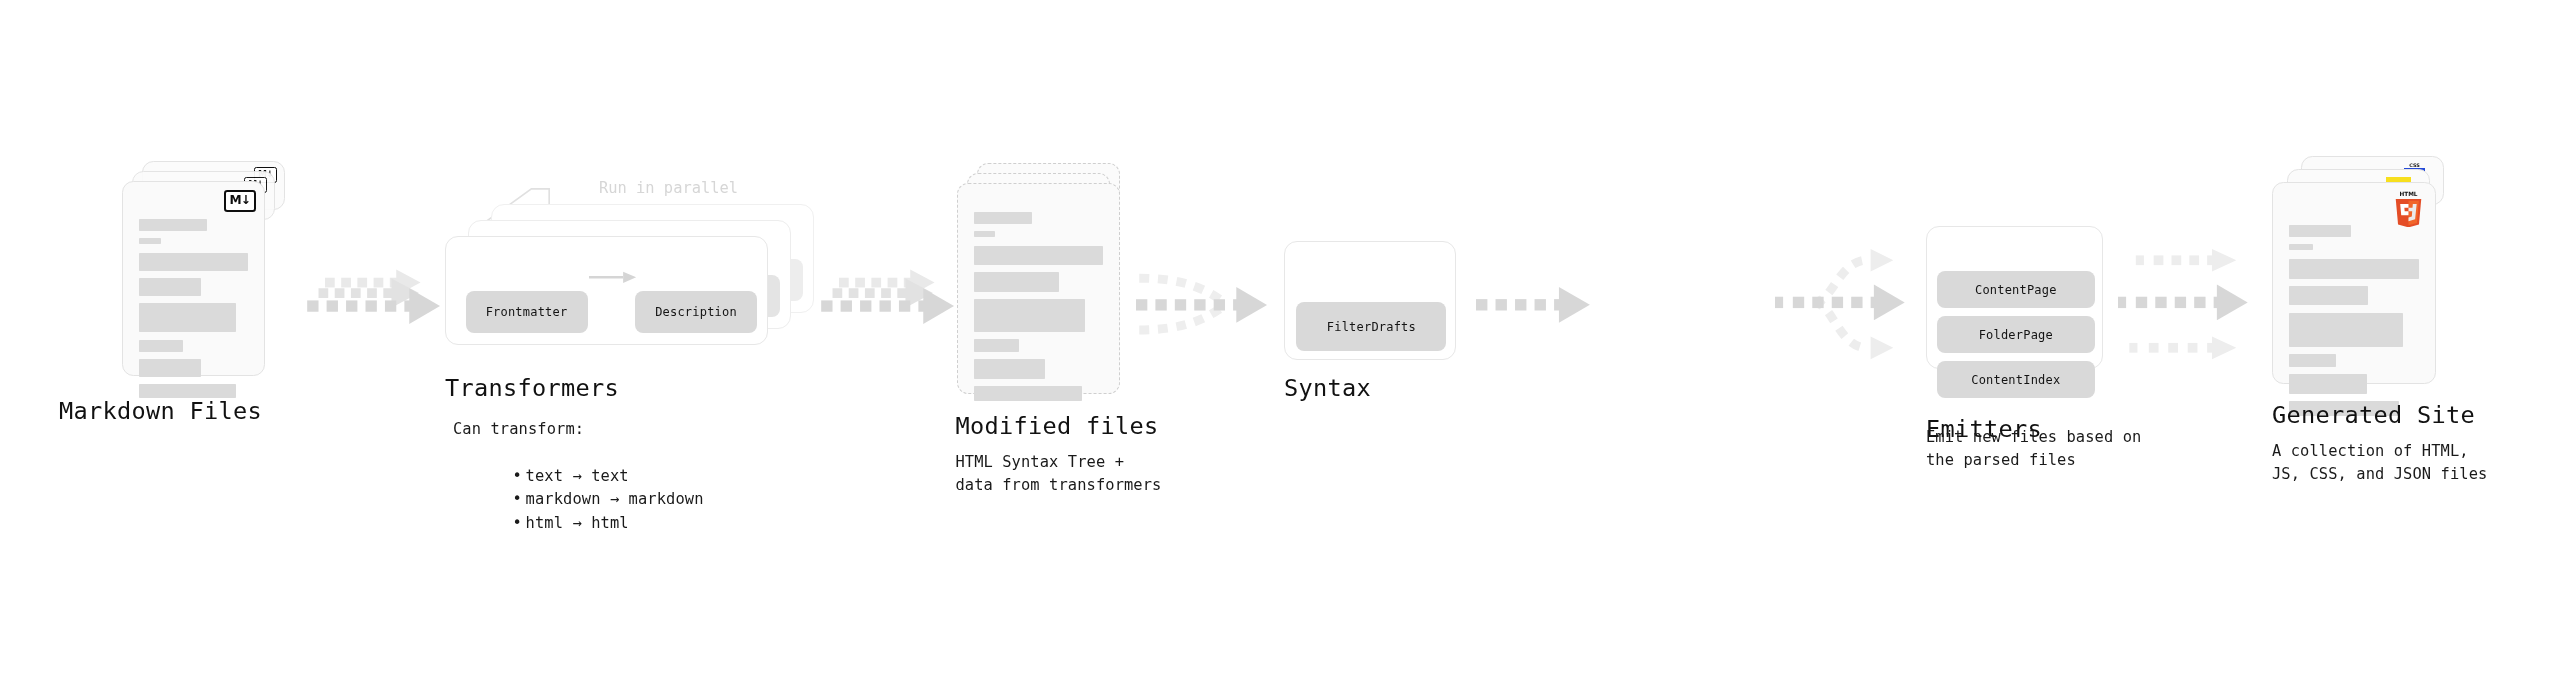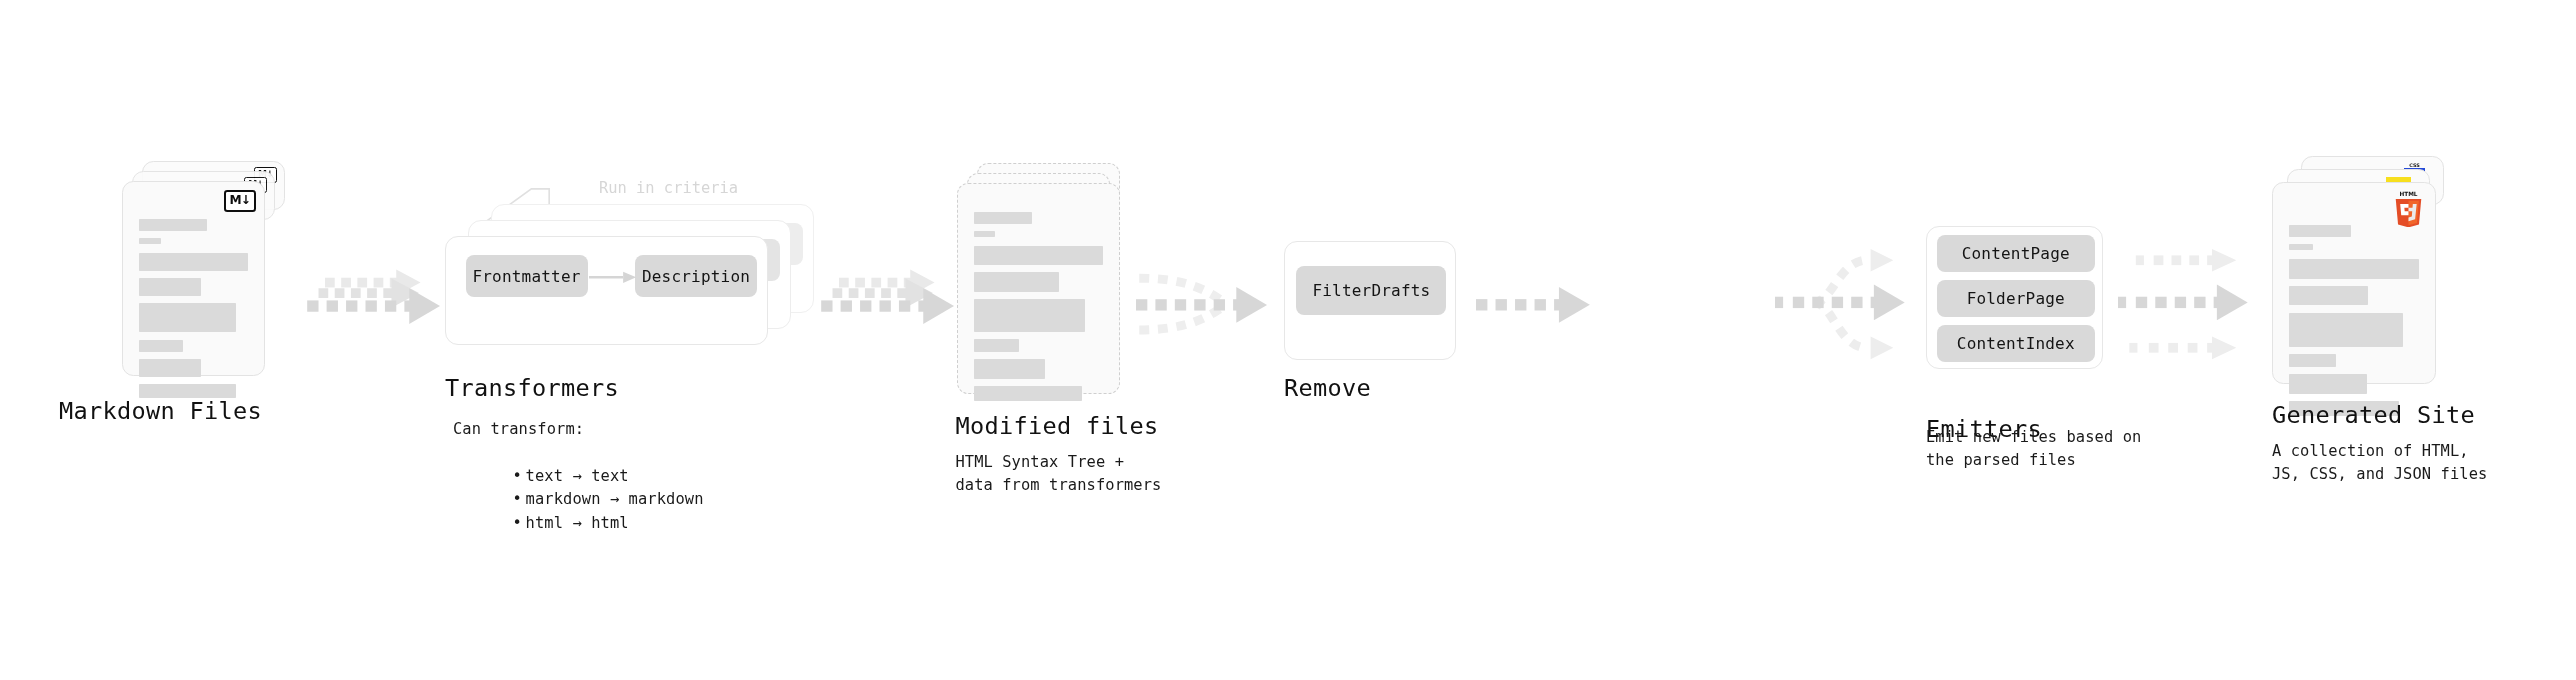--- a/index.html
+++ b/index.html
@@ -92,24 +92,25 @@
     border: 1.6px solid #e7e7e7;
     border-radius: 13px;
   }
   .chip {
     box-sizing: border-box;
     background: #d9d9d9;
     border-radius: 8.1px;
     display: flex;
     align-items: center;
     justify-content: center;
-    font-size: 16px;
+    font-size: 12px;
     color: #141414;
     letter-spacing: 0.2px;
     white-space: nowrap;
+    margin-top: 36px;
   }
   .chip.ghost1 { background: #e4e4e4; }
   .chip.ghost2 { background: #ededed; }
 
   
   .title {
     position: absolute;
     font-size: 23.6px;
     color: #111111;
     white-space: nowrap;
@@ -197,21 +198,21 @@
         <rect x="120" y="40" width="10" height="14"></rect>
       <polygon points="126,25 126,69 164,47"></polygon>
     </g>
   </svg>
 
   <div class="node" style="left:445px; top:189px;">
 
     <svg class="flow" style="left:23px; top:-4.9px;" width="130" height="55" viewBox="0 0 160 68">
       <path d="M0 62 L78 6 L100 6 L100 44" fill="none" stroke="#e0e0e0" stroke-width="2"></path>
     </svg>
-    <div class="annot" style="left:154px; top:-9.8px;">Run in criteria</div>
+    <div class="annot" style="left:154px; top:-9.8px;">Run in parallel</div>
 
     <div class="proc-box" style="left:46px; top:14.6px; width:323px; height:109px; border-color:#f0f0f0;">
       <div class="chip ghost2" style="position:absolute; left:19.5px; top:18px; width:122px; height:42px;"></div>
       <div class="chip ghost2" style="position:absolute; left:189px; top:18px; width:122px; height:42px;"></div>
     </div>
 
     <div class="proc-box" style="left:23px; top:31px; width:323px; height:109px; border-color:#ededed;">
       <div class="chip ghost1" style="position:absolute; left:19.5px; top:18px; width:122px; height:42px;"></div>
       <div class="chip ghost1" style="position:absolute; left:189px; top:18px; width:122px; height:42px;"></div>
     </div>
@@ -310,21 +311,21 @@
         <rect x="102" y="46" width="14" height="14"></rect>
         <rect x="126" y="46" width="10" height="14"></rect>
       <polygon points="130,31 130,75 168,53"></polygon>
     </g>
   </svg>
 
   <div class="node" style="left:1284px; top:241px;">
     <div class="proc-box" style="position:relative; left:0; top:0; width:172px; height:119px;">
       <div class="chip" style="position:absolute; left:11.4px; top:24.4px; width:150px; height:49px;">FilterDrafts</div>
     </div>
-    <div class="title" style="left:0px; top:133px;">Remove</div>
+    <div class="title" style="left:0px; top:133px;">Syntax</div>
   </div>
 
   <svg class="flow" style="left:1476px; top:286px;" width="122" height="49" viewBox="0 0 150 60">
     <g fill="#d7d7d7">
       <rect x="0" y="16" width="14" height="14"></rect>
         <rect x="24" y="16" width="14" height="14"></rect>
         <rect x="48" y="16" width="14" height="14"></rect>
       <rect x="72" y="16" width="14" height="14"></rect>
         <rect x="96" y="16" width="10" height="14"></rect>
       <polygon points="102,1 102,45 140,23"></polygon>

